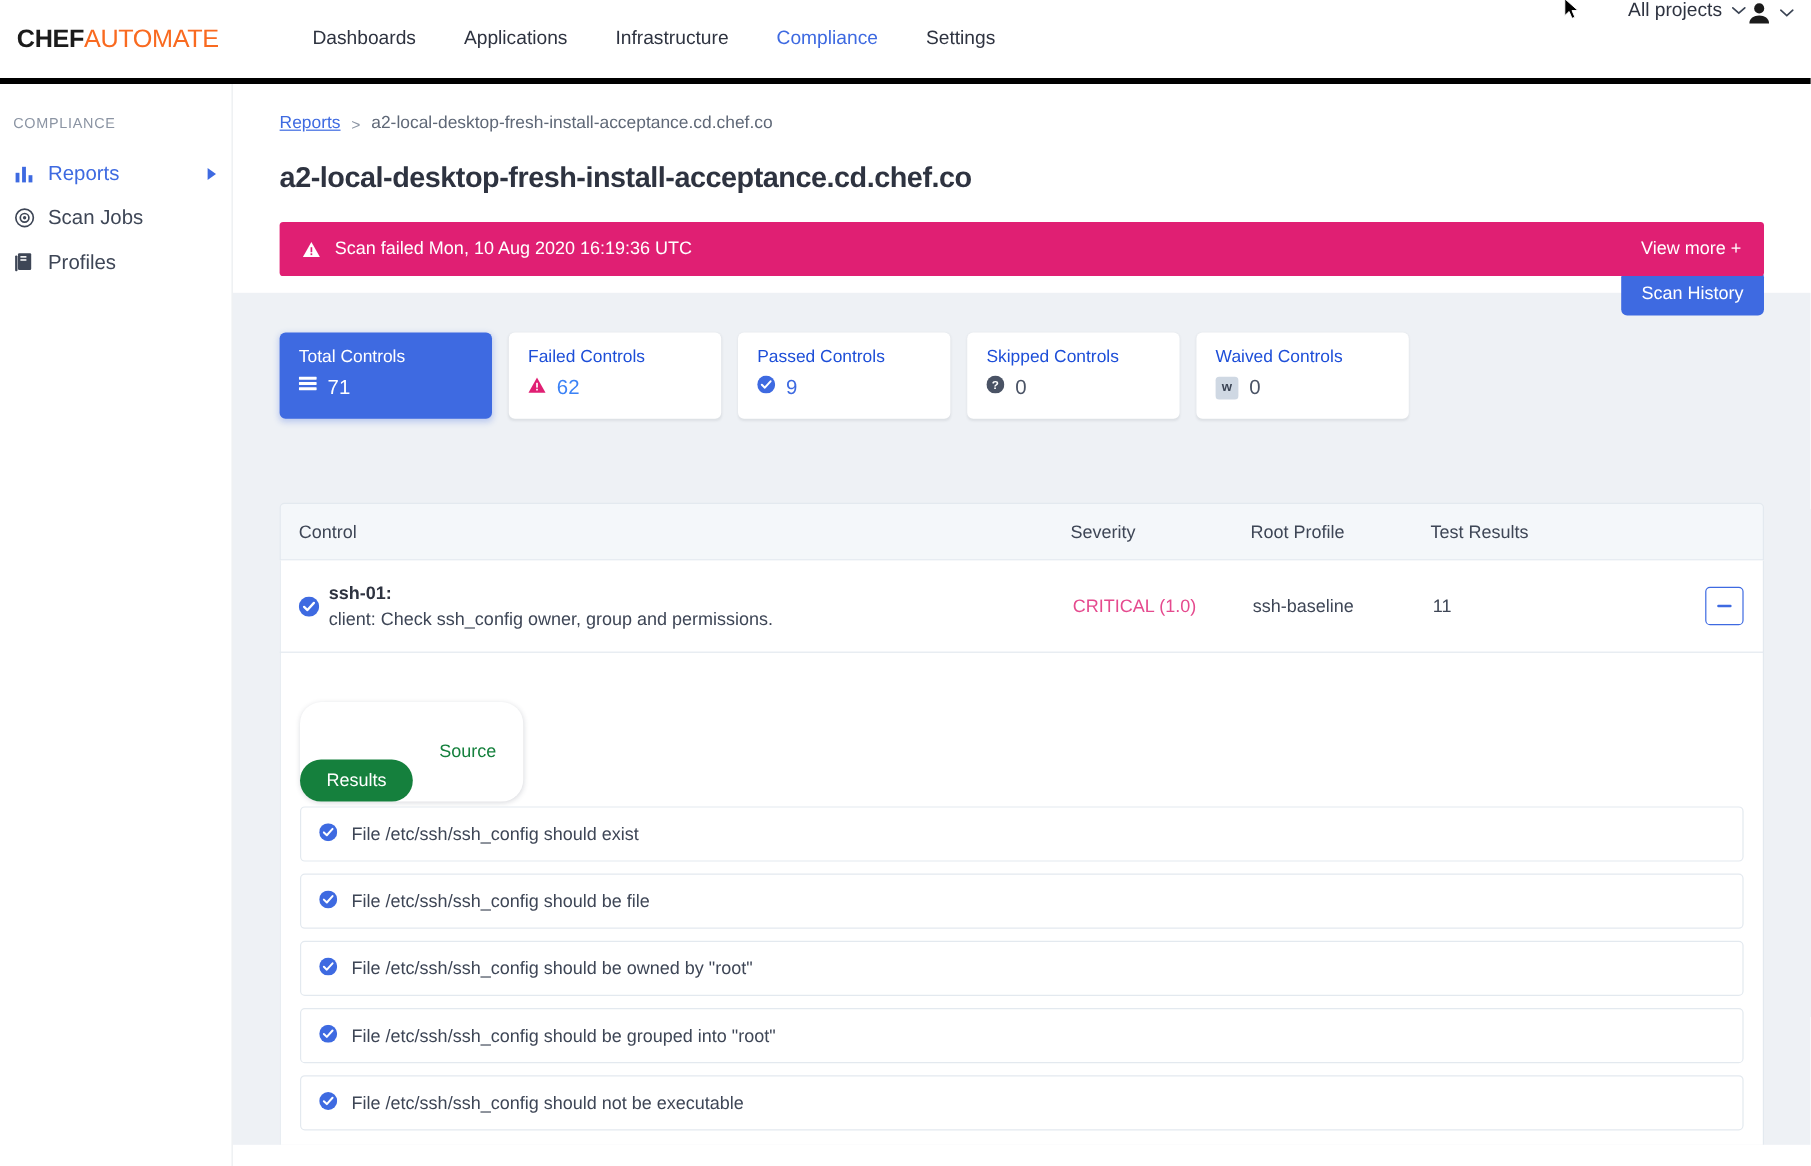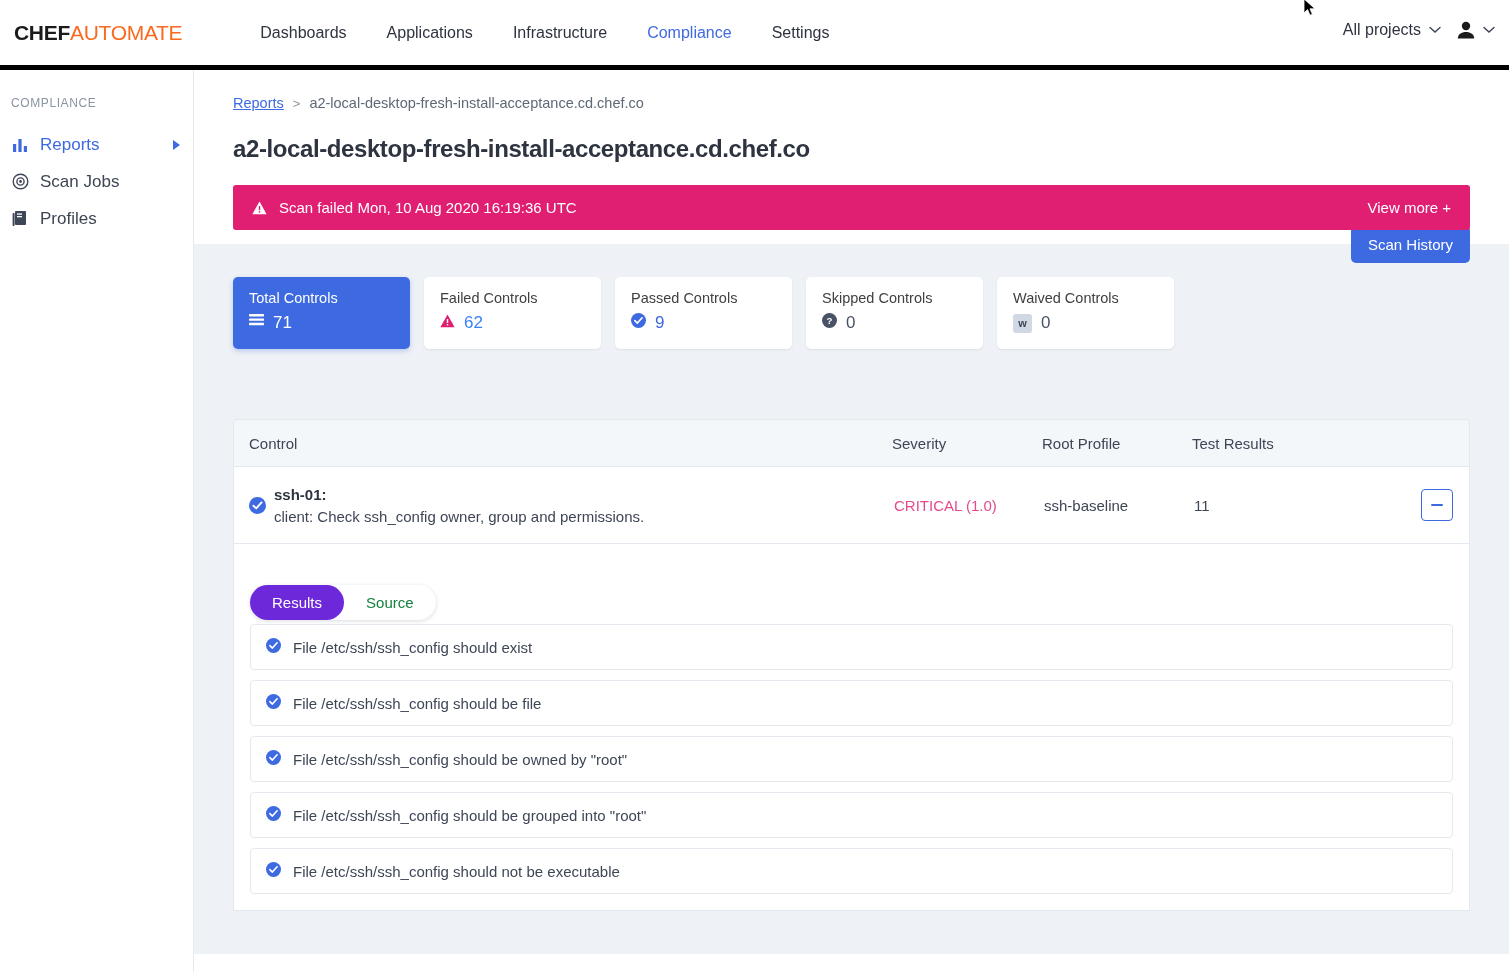--- a/index.html
+++ b/index.html
@@ -27,21 +27,21 @@
   .brand .chef { color: #1b1b1b; }
   .brand .automate { color: #f96a20; font-weight: 400; }
   .nav-links { display: flex; align-items: center; margin-left: 58px; gap: 0; }
   .nav-link {
     font-size: 16px; color: #2e3340; padding: 0 20px;
     text-decoration: none; white-space: nowrap; cursor: pointer;
   }
   .nav-link.active { color: #3e6ae1; }
   .nav-right {
     position: absolute; right: 14px; top: 0; height: 60px;
-    display: flex; align-items: center; gap: 14px;
+    display: flex; align-items: flex-start; 
   }
   .projects-sel { display: flex; align-items: center; gap: 8px; font-size: 16px; color: #2e3340; cursor: pointer; }
   .user-sel { display: flex; align-items: center; gap: 6px; cursor: pointer; }
   .cursor-arrow { position: absolute; left: 1303px; top: -2px; width: 14px; height: 20px; }
 
   
   .body-wrap { display: flex; width: 1509px; height: 902px; }
 
   
   .sidebar {
@@ -93,21 +93,21 @@
   }
 
   
   .cards { display: flex; gap: 14px; padding-top: 33px; }
   .card {
     width: 177px; height: 72px; border-radius: 5px; background: #fff;
     box-shadow: 0 1px 2px rgba(40,50,70,.09);
     padding: 13px 16px 0 16px; cursor: pointer;
   }
   .card.primary { background: #3e6ae1; box-shadow: 0 2px 5px rgba(62,106,225,.3); }
-  .card-label { font-size: 14.5px; color: #404040; }
+  .card-label { font-size: 14.5px; color: #1d4ed8; }
   .card.primary .card-label { color: #fff; }
   .card-value { display: flex; align-items: center; gap: 9px; margin-top: 7px; font-size: 17px; color: #4a5365; }
   .card.primary .card-value { color: #fff; }
   .v-failed { color: #3b82f6; }
   .v-passed { color: #3e6ae1; }
   .v-skipped { color: #4a5365; }
   .w-badge {
     width: 19px; height: 19px; border-radius: 3px; background: #cfd8e3;
     color: #3b4454; font-size: 11px; font-weight: 700;
     display: flex; align-items: center; justify-content: center;
@@ -151,21 +151,21 @@
   .tabs {
     margin-top: 21px; display: inline-flex; align-items: center;
     background: #fff; border-radius: 18px; padding: 0;
     box-shadow: 0 1px 4px rgba(40,50,70,.17);
   }
   .tab {
     font-size: 15px; padding: 9px 22px; border-radius: 18px;
     color: #15803d; cursor: pointer; background: transparent;
     border: none; font-family: inherit;
   }
-  .tab.active { background: #6d28d9; color: #fff; }
+  .tab.active { background: #15803d; color: #fff; margin-top: 48px; }
   .results-list { margin-top: 4px; display: flex; flex-direction: column; gap: 10px; }
   .result-row {
     border: 1px solid #e3e9ef; border-radius: 4px; background: #fff;
     height: 46px; display: flex; align-items: center; gap: 12px; padding-left: 15px;
     font-size: 15px; color: #3e4656;
   }
   .ok-circle { flex: 0 0 auto; }
 </style>
 </head>
 <body>

